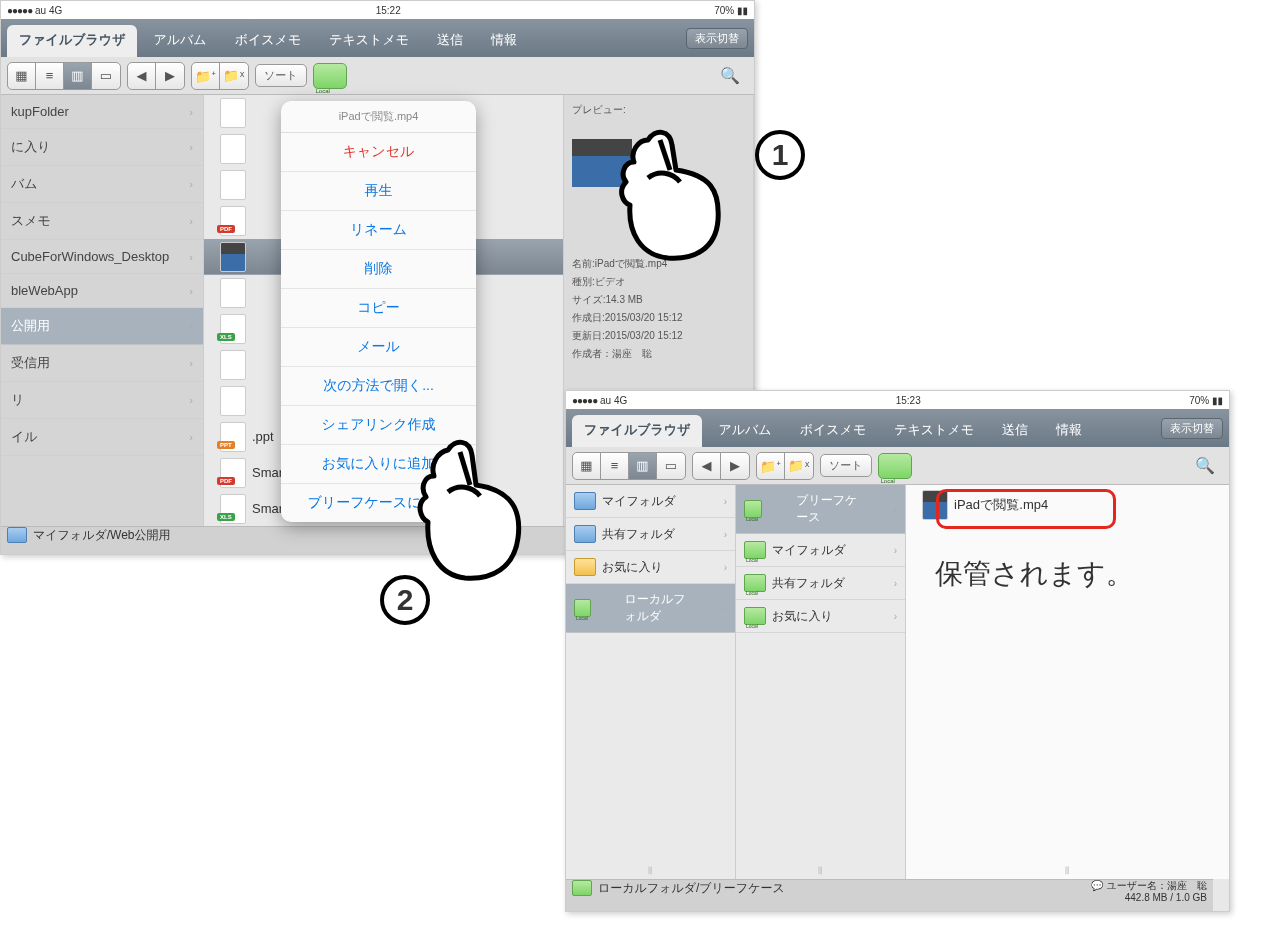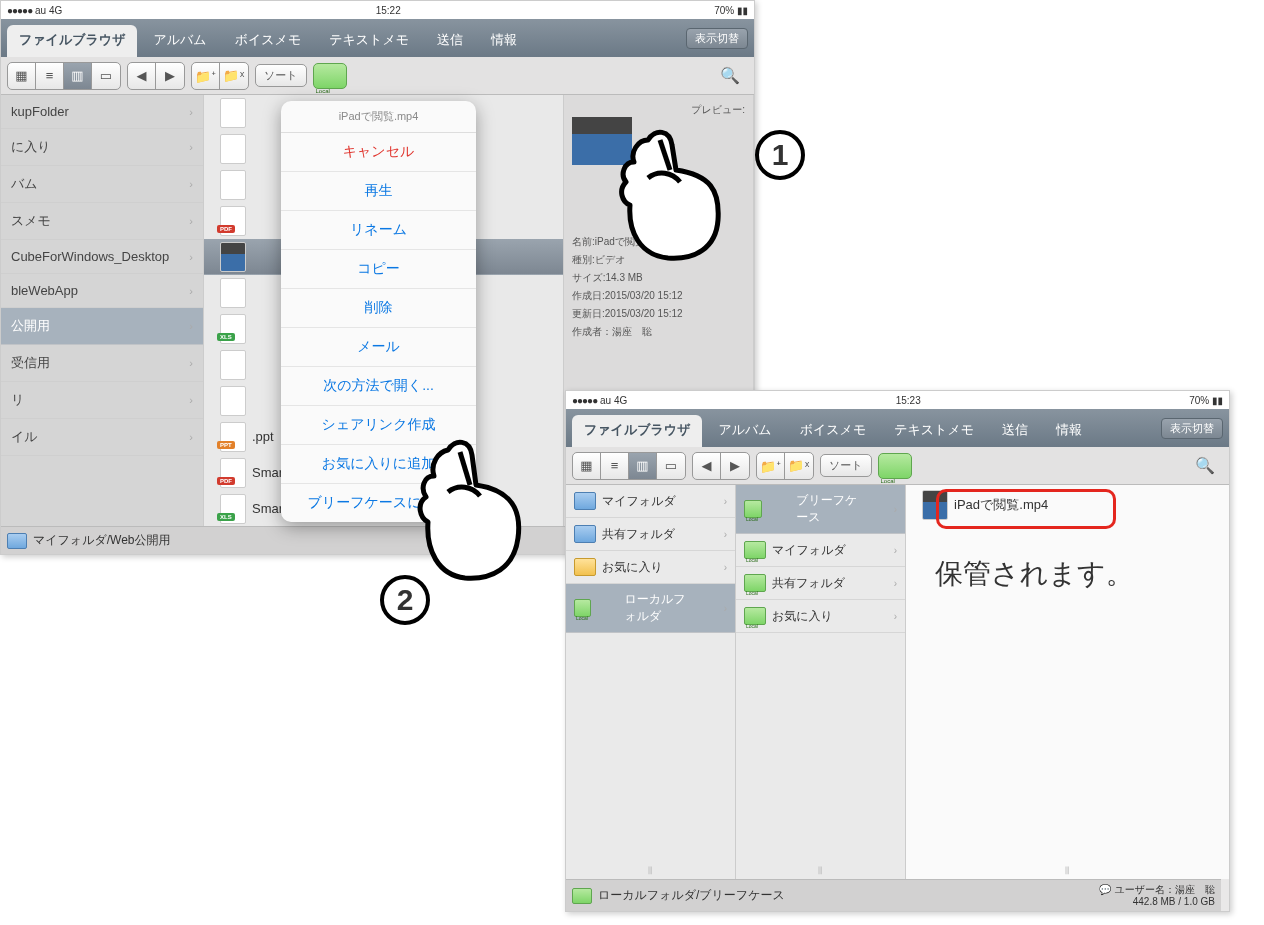--- a/index.html
+++ b/index.html
@@ -50,34 +50,34 @@
   .fthumb.tag-pdf:after,.fthumb.tag-xls:after,.fthumb.tag-ppt:after{
     content:attr(data-tag);position:absolute;bottom:2px;left:-4px;font-size:6px;color:#fff;padding:1px 3px;border-radius:2px;font-weight:700;}
   .fthumb.tag-pdf:after{background:#d23b2e;}
   .fthumb.tag-xls:after{background:#3ba24a;}
   .fthumb.tag-ppt:after{background:#e2812a;}
   .fthumb.video{background:linear-gradient(#444 0 40%,#3b6ea8 40%);}
 
   .fname{flex:1;font-size:13px;color:#333;white-space:nowrap;overflow:hidden;text-overflow:ellipsis;}
 
   
-  .footer{position:absolute;left:0;right:8px;bottom:0;height:28px;background:#d2d1d1;border-top:1px solid #bbb;display:flex;align-items:center;font-size:12px;padding:0 6px;}
+  .footer{position:absolute;left:0;right:16px;bottom:0;height:28px;background:#d2d1d1;border-top:1px solid #bbb;display:flex;font-size:12px;padding:0 6px;}
   .shot2 .footer{height:32px;}
   .foldericon{width:20px;height:16px;background:linear-gradient(#b6e9a0,#7ed568);border-radius:2px;margin-right:6px;border:1px solid #5fa64f;}
   .foldericon.blue{background:linear-gradient(#a9cdf0,#6fa8de);border-color:#4d7fb2;}
 
   
   .sheet{position:absolute;left:280px;top:100px;width:195px;background:#fafafa;border-radius:10px;box-shadow:0 5px 18px rgba(0,0,0,.35);overflow:hidden;z-index:20;}
   .sheet .title{font-size:11px;color:#8a8a8a;text-align:center;padding:8px 0;border-bottom:1px solid #ddd;}
   .sheet .opt{text-align:center;padding:10px 0;font-size:14px;color:#0b78e3;border-bottom:1px solid #e5e5e5;}
   .sheet .opt.cancel{color:#e0332c;}
   .sheet .opt:last-child{border-bottom:none;}
 
   
-  .preview .ptitle{margin-bottom:0;text-align:right;}
+  .preview .ptitle{margin-bottom:22px;}
   .preview .pthumb{width:60px;height:48px;background:linear-gradient(#444 0 35%,#3b6ea8 35%);margin-bottom:70px;}
   .preview .pline{margin-top:4px;}
 
   
   .navcol{width:170px;background:#eaeaea;border-right:1px solid #ccc;}
   .navcol .nitem{display:flex;align-items:center;padding:7px 8px;font-size:12px;border-bottom:1px solid #ccccccaa;}
   .nitem.selected{background:#a7b2bd;color:#fff;gap:28px;}
   .nfold{width:22px;height:18px;border-radius:2px;margin-right:6px;}
   .nfold.blue{background:linear-gradient(#a9cdf0,#6fa8de);border:1px solid #4d7fb2;}
   .nfold.green{background:linear-gradient(#b6e9a0,#7ed568);border:1px solid #5fa64f;position:relative;}
@@ -252,22 +252,22 @@
   <div class="footer">
     <div class="foldericon blue"></div>
     <span>マイフォルダ/Web公開用</span>
   </div>
 
   <div class="sheet">
     <div class="title">iPadで閲覧.mp4</div>
     <div class="opt cancel">キャンセル</div>
     <div class="opt">再生</div>
     <div class="opt">リネーム</div>
+    <div class="opt">削除</div>
     <div class="opt">コピー</div>
-    <div class="opt">削除</div>
     <div class="opt">メール</div>
     <div class="opt">次の方法で開く...</div>
     <div class="opt">シェアリンク作成</div>
     <div class="opt">お気に入りに追加</div>
     <div class="opt">ブリーフケースに保存</div>
   </div>
 </div>
 
 <div class="shot shot2">
   <div class="statusbar">

